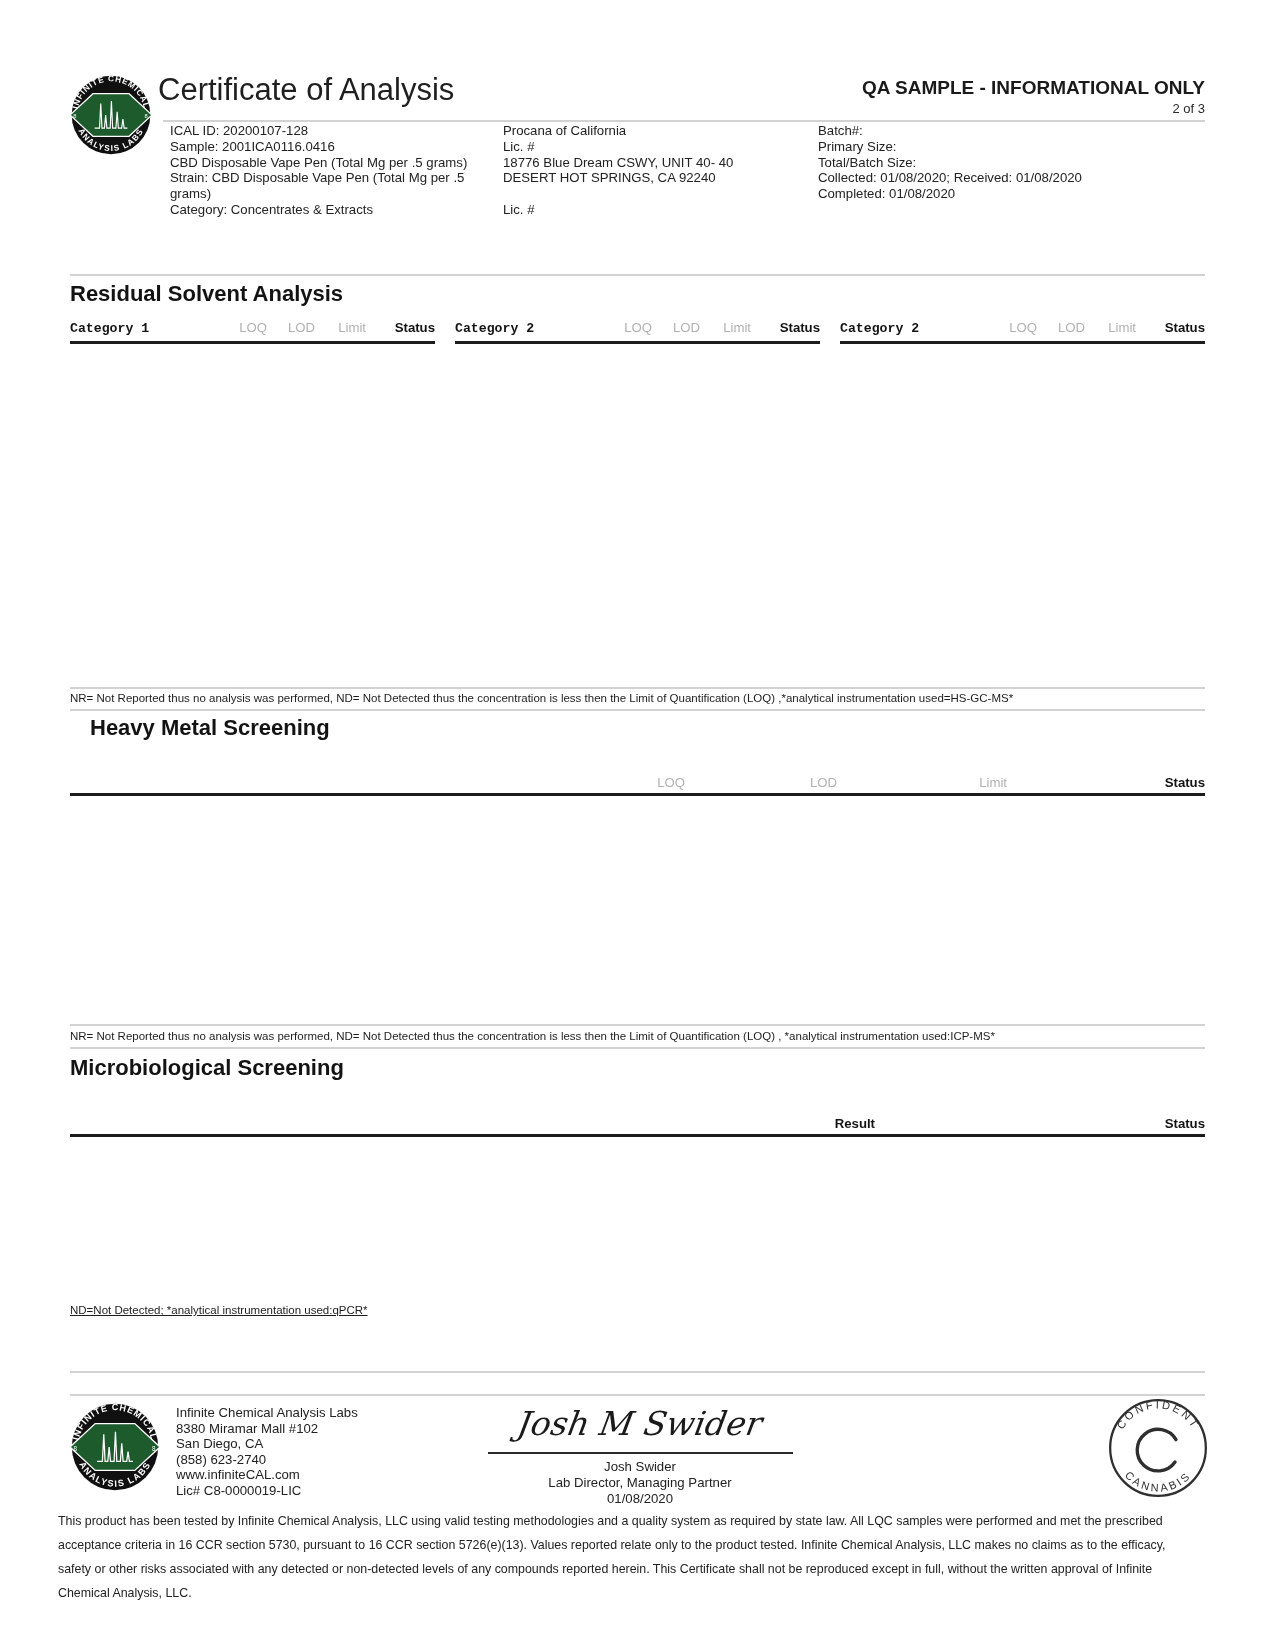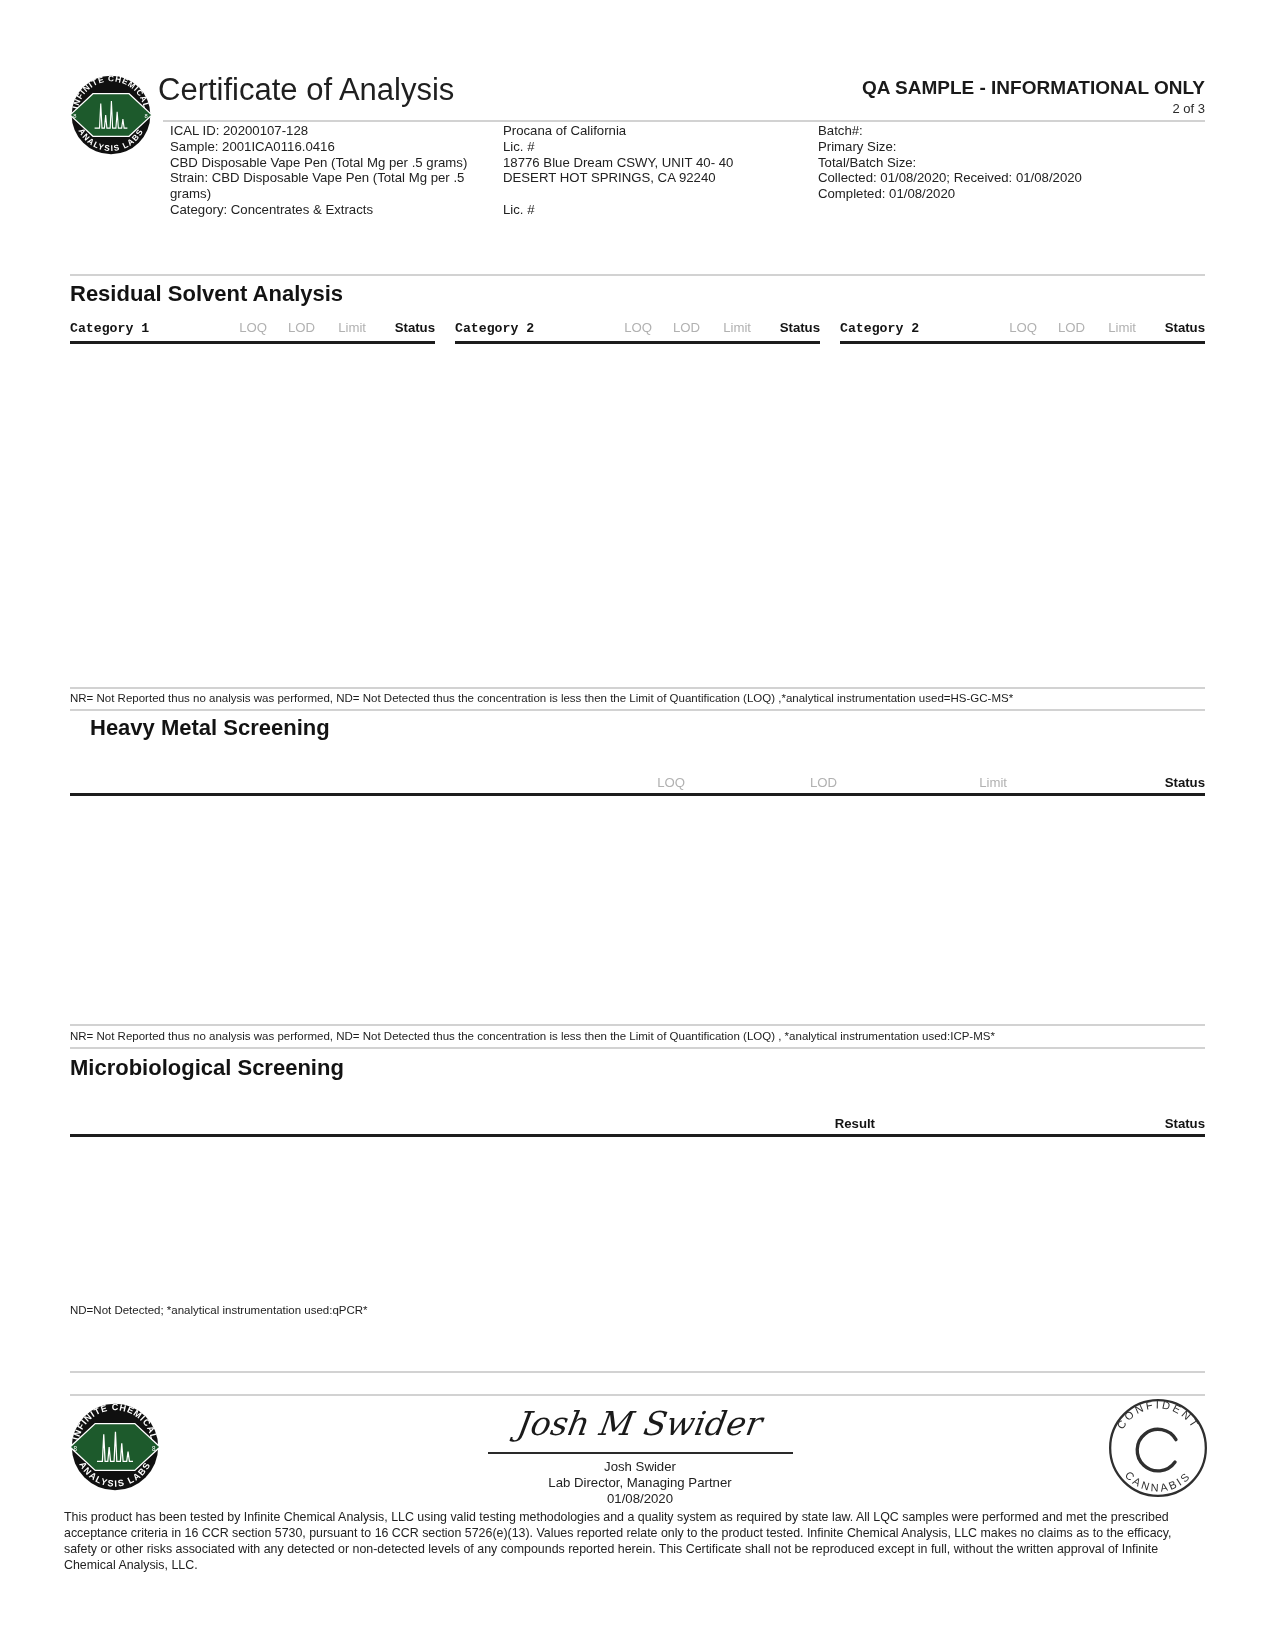--- a/index.html
+++ b/index.html
@@ -36,21 +36,21 @@
   
   .logo-footer { position:absolute; left:70px; top:1402px; width:90px; height:90px; }
   .lab-info { position:absolute; left:176px; top:1405px; font-size:13.2px; line-height:15.6px; color:#222; }
   .sig-wrap { position:absolute; left:470px; top:1398px; width:340px; text-align:center; }
   .sig-script { font-family:"DejaVu Serif",serif; font-style:italic; font-size:33px; color:#1a1a1a;
                 transform:skewX(-10deg); height:52px; line-height:52px; }
   .sig-line { width:305px; margin:2px auto 5px auto; border-top:2px solid #2a2a2a; }
   .sig-meta { font-size:13.2px; line-height:16px; color:#222; }
   .confident-block { position:absolute; right:182px; top:1403px; text-align:right; font-size:14px; line-height:23px; color:#222; }
   .cc-stamp { position:absolute; left:1106px; top:1396px; width:104px; height:104px; }
-  .disclaimer { position:absolute; left:64px; top:1509px; width:1135px; font-size:12.4px; line-height:16px; color:#222; }
+  .disclaimer { position:absolute; left:58px; top:1509px; width:1135px; font-size:12.4px; line-height:24px; color:#222; }
 </style>
 </head>
 <body>
 
 <div class="page">
 
   <svg class="logo-header" viewBox="0 0 100 100">
     <circle cx="50" cy="50" r="48" fill="#101010"></circle>
     <polygon points="0,50 28,24 72,24 100,50 72,76 28,76" fill="#1d5a2c" stroke="#ffffff" stroke-width="1.5"></polygon>
     <path d="M30,66 L36,66 L37.5,36 L39,66 L42,66 L43.5,50 L45,66 L49,66 L50.5,33 L52,66 L56,66 L57.5,46 L59,66 L63,66 L64.5,55 L66,66 L70,66" fill="none" stroke="#ffffff" stroke-width="1.4"></path>
@@ -134,39 +134,47 @@
   <div class="rule-light" style="left:70px; top:1024px; width:1135px;"></div>
   <div class="footnote" style="top:1030px;">NR= Not Reported thus no analysis was performed, ND= Not Detected thus the concentration is less then the Limit of Quantification (LOQ) , *analytical instrumentation used:ICP-MS*</div>
   <div class="rule-light" style="left:70px; top:1047px; width:1135px;"></div>
 
   <div class="section-title" style="top:1055px;">Microbiological Screening</div>
   <div class="col-label dark" style="left:775px; top:1116px; width:100px;">Result</div>
   <div class="col-label dark" style="left:1112px; top:1116px; width:93px;">Status</div>
   <div class="rule-dark" style="left:70px; top:1134px; width:1135px;"></div>
 
   <div class="rule-light" style="left:70px; top:1371px; width:1135px;"></div>
-  <div class="footnote" style="top:1304px;">ND=Not Detected; *analytical instrumentation used:qPCR*</div>
+  <div class="footnote" style="top:1304px;text-decoration:underline;">ND=Not Detected; *analytical instrumentation used:qPCR*</div>
   <div class="rule-light" style="left:70px; top:1394px; width:1135px;"></div>
 
   <svg class="logo-footer" viewBox="0 0 100 100">
     <circle cx="50" cy="50" r="48" fill="#101010"></circle>
     <polygon points="0,50 28,24 72,24 100,50 72,76 28,76" fill="#1d5a2c" stroke="#ffffff" stroke-width="1.5"></polygon>
     <path d="M30,66 L36,66 L37.5,36 L39,66 L42,66 L43.5,50 L45,66 L49,66 L50.5,33 L52,66 L56,66 L57.5,46 L59,66 L63,66 L64.5,55 L66,66 L70,66" fill="none" stroke="#ffffff" stroke-width="1.4"></path>
     <path id="lf-top" d="M 9,50 A 41,41 0 0 1 91,50" fill="none"></path>
     <path id="lf-bot" d="M 6,50 A 44,44 0 0 0 94,50" fill="none"></path>
     <text font-size="10" font-weight="bold" letter-spacing="1" fill="#ffffff">
       <textPath href="#lf-top" startOffset="50%" text-anchor="middle">INFINITE CHEMICAL</textPath>
     </text>
     <text font-size="10" font-weight="bold" letter-spacing="1.5" fill="#ffffff">
       <textPath href="#lf-bot" startOffset="50%" text-anchor="middle">ANALYSIS LABS</textPath>
     </text>
     <text x="4" y="54" font-size="7" fill="#ffffff">8</text>
     <text x="91" y="54" font-size="7" fill="#ffffff">8</text>
   </svg>
 
+  <div class="lab-info">
+    <div>Infinite Chemical Analysis Labs</div>
+    <div>8380 Miramar Mall #102</div>
+    <div>San Diego, CA</div>
+    <div>(858) 623-2740</div>
+    <div>www.infiniteCAL.com</div>
+    <div>Lic# C8-0000019-LIC</div>
+  </div>
 
   <div class="sig-wrap">
     <div class="sig-script">Josh M Swider</div>
     <div class="sig-line"></div>
     <div class="sig-meta">Josh Swider</div>
     <div class="sig-meta">Lab Director, Managing Partner</div>
     <div class="sig-meta">01/08/2020</div>
   </div>
 
 

